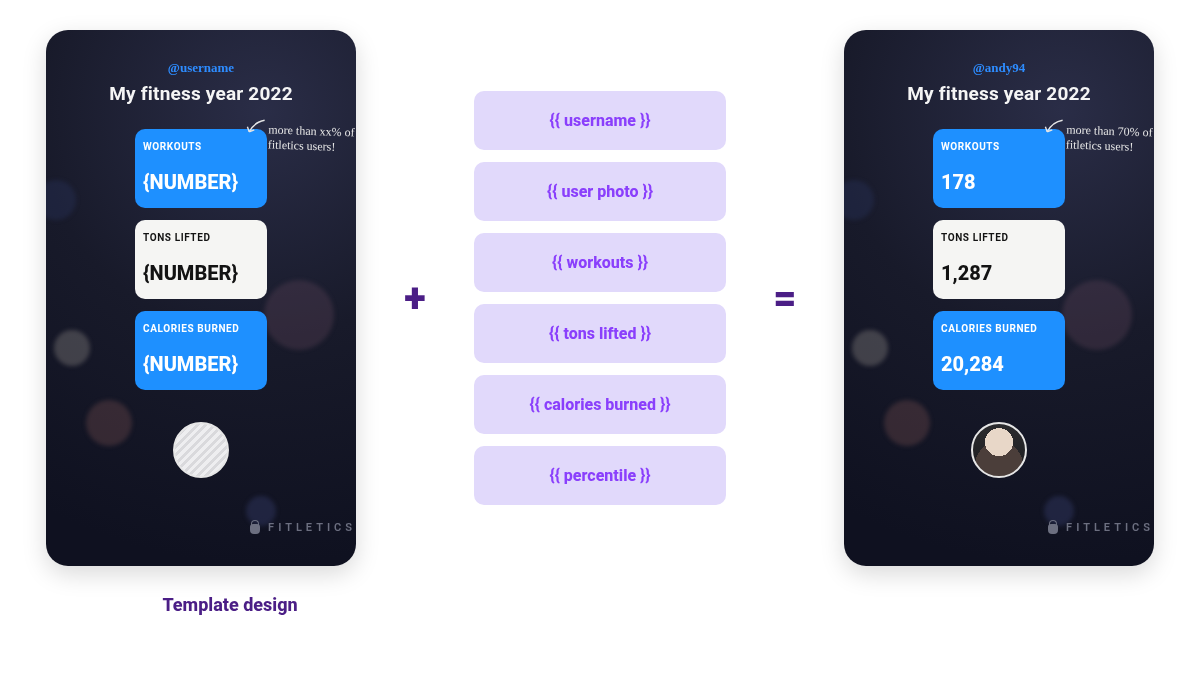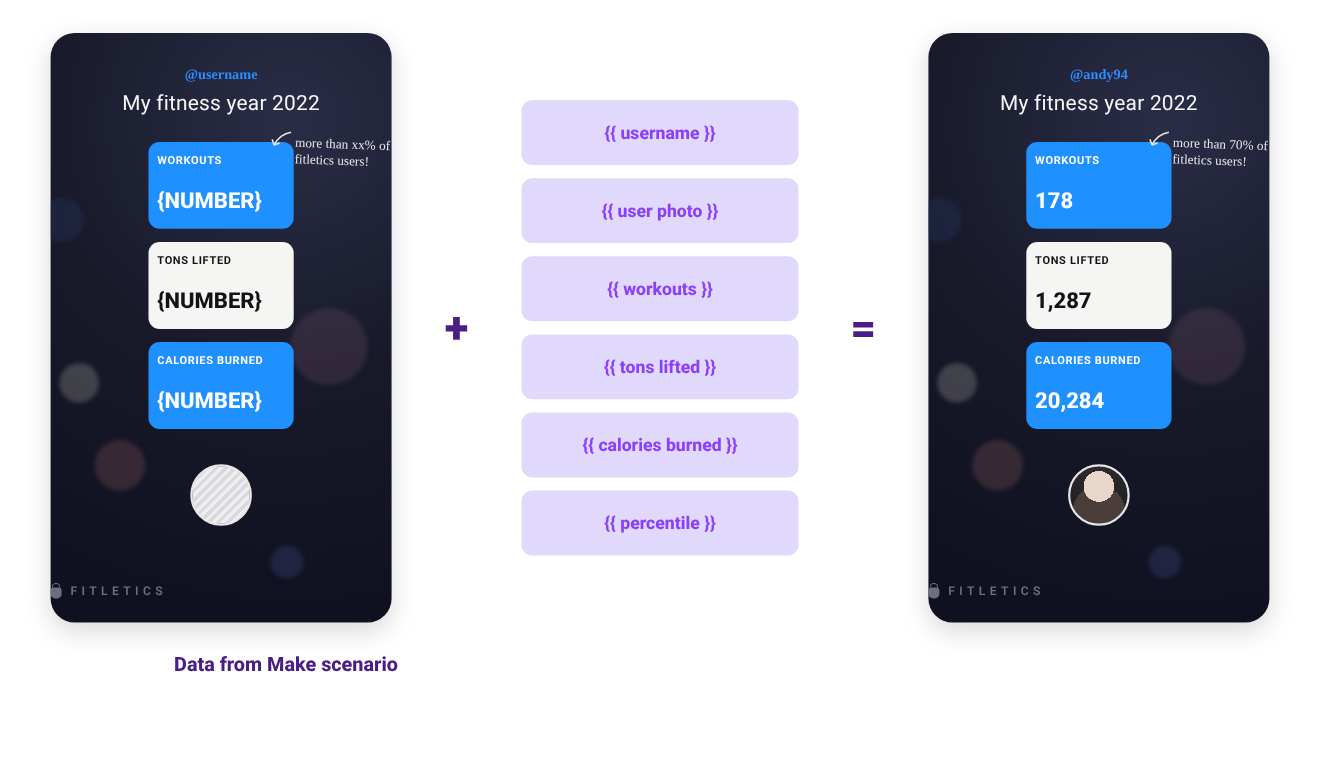--- a/index.html
+++ b/index.html
@@ -31,21 +31,21 @@
   
   .blob { position: absolute; border-radius: 50%; filter: blur(2px); }
   .blob.a { width: 70px; height: 70px; right: 22px; top: 250px; background: rgba(94,70,90,0.35); }
   .blob.b { width: 46px; height: 46px; left: 40px; bottom: 120px; background: rgba(120,80,80,0.35); }
   .blob.c { width: 36px; height: 36px; left: 8px; bottom: 200px; background: rgba(200,190,180,0.25); }
   .blob.d { width: 30px; height: 30px; right: 80px; bottom: 40px; background: rgba(60,70,120,0.35); }
   .blob.e { width: 40px; height: 40px; left: -10px; top: 150px; background: rgba(40,50,90,0.4); }
 
   .phone-inner { position: relative; height: 100%; display: flex; flex-direction: column; align-items: center; padding-top: 30px; }
   .username { color: #2d8cff; font-weight: 700; font-size: 13px; font-family: Liberation Serif, serif; }
-  .title { color: #f5f5f5; font-weight: 400; font-size: 19px; margin-top: 6px; letter-spacing: .2px; }
+  .title { color: #f5f5f5; font-weight: 700; font-size: 19px; margin-top: 6px; letter-spacing: .2px; }
 
   .cards { margin-top: 24px; display: flex; flex-direction: column; gap: 12px; align-items: center; }
   .card { width: 132px; border-radius: 10px; padding: 12px 8px 14px; text-align: left; }
   .card .lbl { font-size: 10px; font-weight: 700; letter-spacing: .6px; }
   .card .val { font-size: 20px; font-weight: 800; margin-top: 18px; }
   .card.blue { background: #1e90ff; color: #fff; }
   .card.blue .val { color:#fff; }
   .card.white { background: #f5f5f3; color: #131313; }
   .card.white .lbl { color:#131313; }
 
@@ -74,23 +74,23 @@
     background: repeating-linear-gradient(135deg,#eeeef0 0,#eeeef0 3px,#d9d9dc 3px,#d9d9dc 6px);
   }
   .avatar.photo {
     background: radial-gradient(circle at 50% 35%, #e8d7c8 0 14px, transparent 14px),
                 radial-gradient(circle at 50% 80%, #4b3e3a 0 24px, transparent 24px),
                 linear-gradient(#2b2b2e,#1c1c20);
   }
 
   .brand {
     position: absolute;
-    bottom: 22px;
+    bottom: 32px;
     left: 0; right: 0;
-    display: flex; align-items: center; justify-content: flex-start;
+    display: flex; align-items: center; justify-content: flex-end;
     gap: 8px;
     color: #6c6f80;
     font-size: 11px;
     letter-spacing: 4px;
     font-weight: 600;
   }
   .brand .kb { width: 10px; height: 12px; display:inline-block; position:relative; }
   .brand .kb::before { content:""; position:absolute; inset:2px 0 0 0; background:#6c6f80; border-radius:3px 3px 4px 4px; }
   .brand .kb::after { content:""; position:absolute; top:-2px; left:1px; right:1px; height:4px; border:1.5px solid #6c6f80; border-bottom:none; border-radius:4px 4px 0 0; }
 
@@ -226,14 +226,14 @@
       <div class="brand">
         <span class="kb"></span>
         <span>FITLETICS</span>
       </div>
     </div>
   </div>
 
 </div>
 
 <div class="captions">
-  <div class="mid-cap">Data from Make scenario</div>
+  <div>Template design</div>
 </div>
 
 </body></html>

